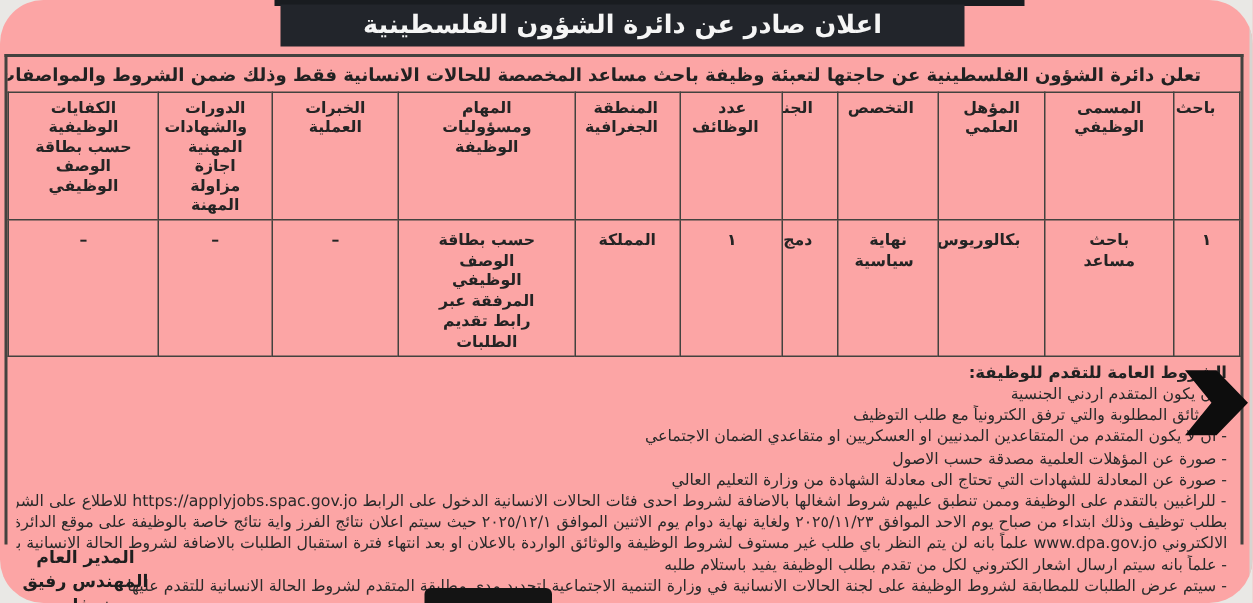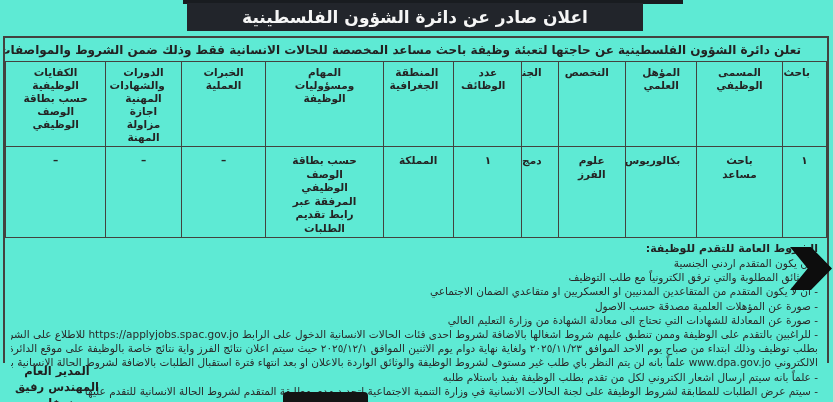--- a/index.html
+++ b/index.html
@@ -1,20 +1,21 @@
 <!DOCTYPE html>
 <html lang="ar"><head>
 <meta charset="utf-8">
 <style>
   html,body { margin:0; padding:0; background:#e9e8e5; }
   .sheet {
     position:relative; width:835px; height:402px;
-    background:#5eead4; overflow:hidden;
+    background:#fca5a5; overflow:hidden;
     font-family:"DejaVu Sans", sans-serif;
     color:#242424;
+    border-radius:29px;
   }
   .title-strip { position:absolute; top:0; left:183px; width:500px; height:4px; background:#191c20; }
   .title-band {
     position:absolute; top:3px; left:187px; width:456px; height:28px;
     background:#22252b; color:#f5f5f5; font-weight:700; font-size:17px;
     display:flex; align-items:center; justify-content:center;
     direction:rtl;
   }
   .outer-box {
     position:absolute; top:36px; left:3px; width:826px; height:327px;
@@ -94,21 +95,21 @@
         <th>المنطقة الجغرافية</th>
         <th>المهام ومسؤوليات الوظيفة</th>
         <th>الخبرات العملية</th>
         <th>الدورات والشهادات المهنية اجازة مزاولة المهنة</th>
         <th>الكفايات الوظيفية حسب بطاقة الوصف الوظيفي</th>
       </tr>
       <tr>
         <td>١</td>
         <td>باحث مساعد</td>
         <td>بكالوريوس</td>
-        <td>علوم الفرز</td>
+        <td>نهاية سياسية</td>
         <td>دمج</td>
         <td>١</td>
         <td>المملكة</td>
         <td>حسب بطاقة الوصف الوظيفي المرفقة عبر رابط تقديم الطلبات</td>
         <td>–</td>
         <td>–</td>
         <td>–</td>
       </tr>
     </tbody>
       </table>

